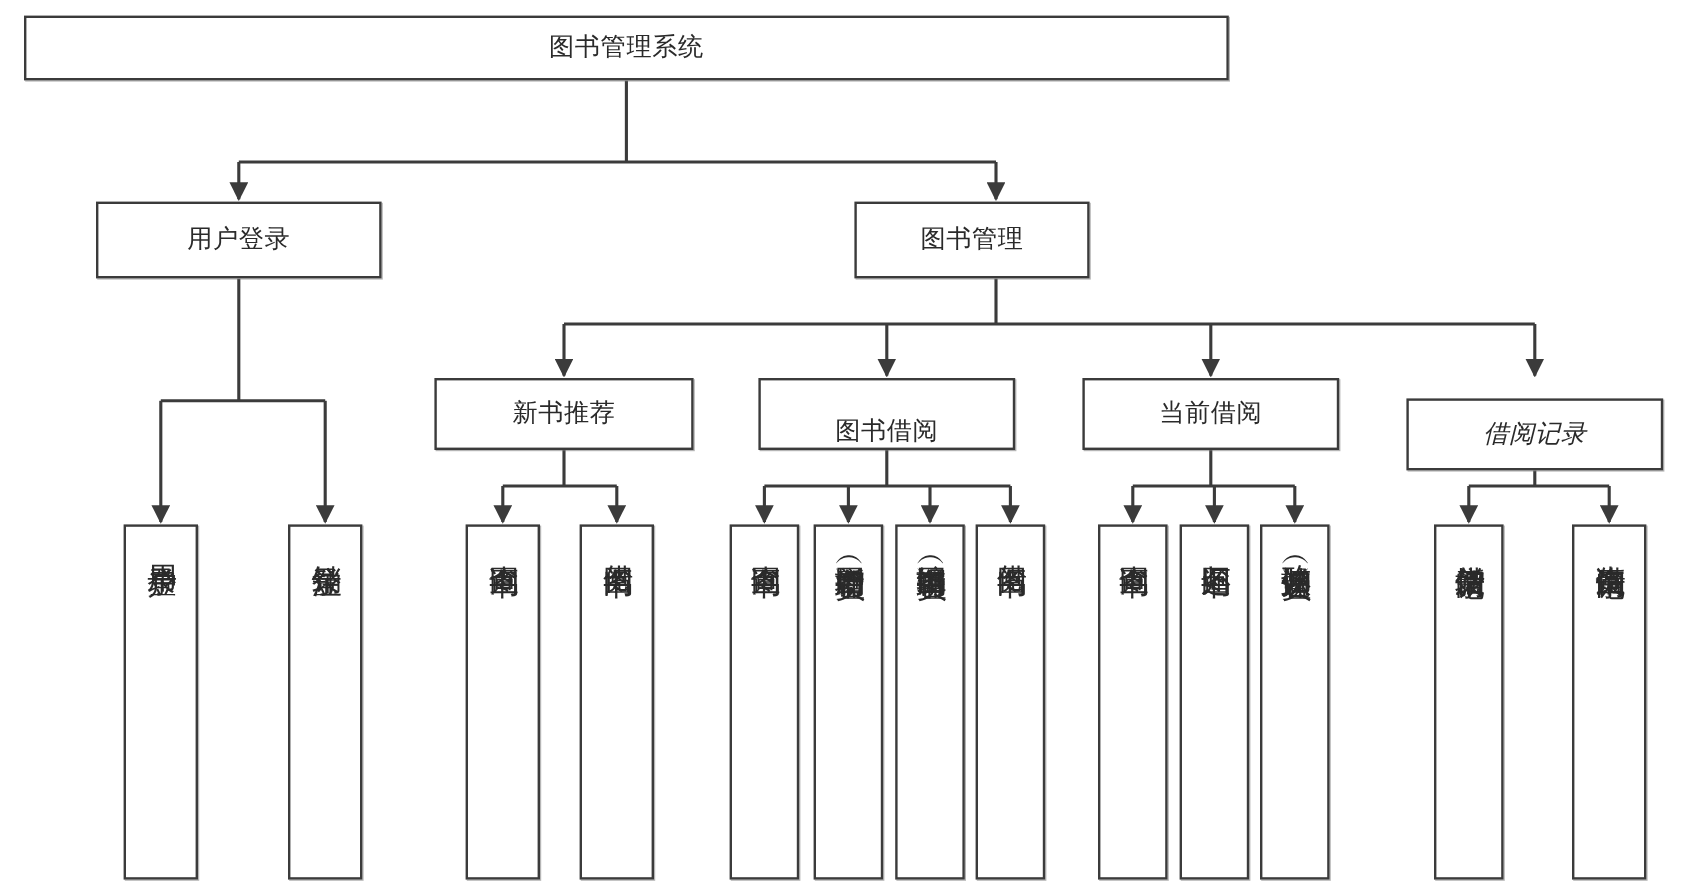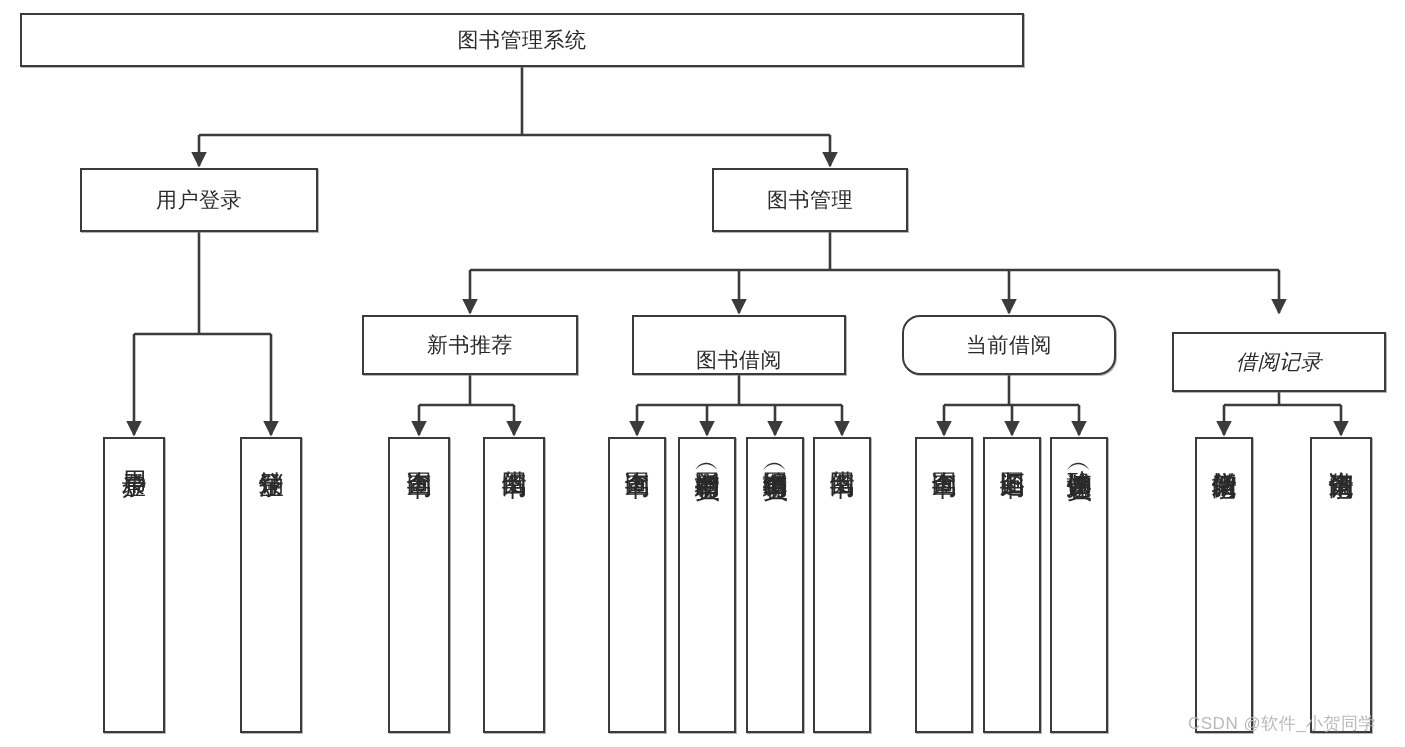--- a/index.html
+++ b/index.html
@@ -128,21 +128,21 @@
       </div>
       <div class="node horizontal" style="left: 712px; top: 168px; width: 196px; height: 64px;">
         <span class="label">图书管理</span>
       </div>
       <div class="node horizontal" style="left: 362px; top: 315px; width: 216px; height: 60px; align-items: center;">
         <span class="label">新书推荐</span>
       </div>
       <div class="node horizontal" style="left: 632px; top: 315px; width: 214px; height: 60px; align-items: flex-end;">
         <span class="label">图书借阅</span>
       </div>
-      <div class="node horizontal" style="left: 902px; top: 315px; width: 214px; height: 60px; border-radius: 18px;">
+      <div class="node horizontal" style="left: 902px; top: 315px; width: 214px; height: 60px;">
         <span class="label">当前借阅</span>
       </div>
       <div class="node horizontal" style="left: 1172px; top: 332px; width: 214px; height: 60px; font-style: italic;">
         <span class="label">借阅记录</span>
       </div>
       <div class="node vertical" style="left: 103px; top: 437px; width: 62px; height: 296px;">
         <span class="label">用户登录</span>
       </div>
       <div class="node vertical" style="left: 240px; top: 437px; width: 62px; height: 296px;">
         <span class="label">注销登录</span>
@@ -174,14 +174,13 @@
       <div class="node vertical" style="left: 1050px; top: 437px; width: 58px; height: 296px;">
         <span class="label">确认归还（管理员）</span>
       </div>
       <div class="node vertical" style="left: 1195px; top: 437px; width: 58px; height: 296px;">
         <span class="label">新增借阅记录</span>
       </div>
       <div class="node vertical" style="left: 1310px; top: 437px; width: 62px; height: 296px;">
         <span class="label">查询借阅记录</span>
       </div>
     </div>
-  <div id="watermark">CSDN @软件_小贺同学</div>
 </div>
 
 </body></html>

